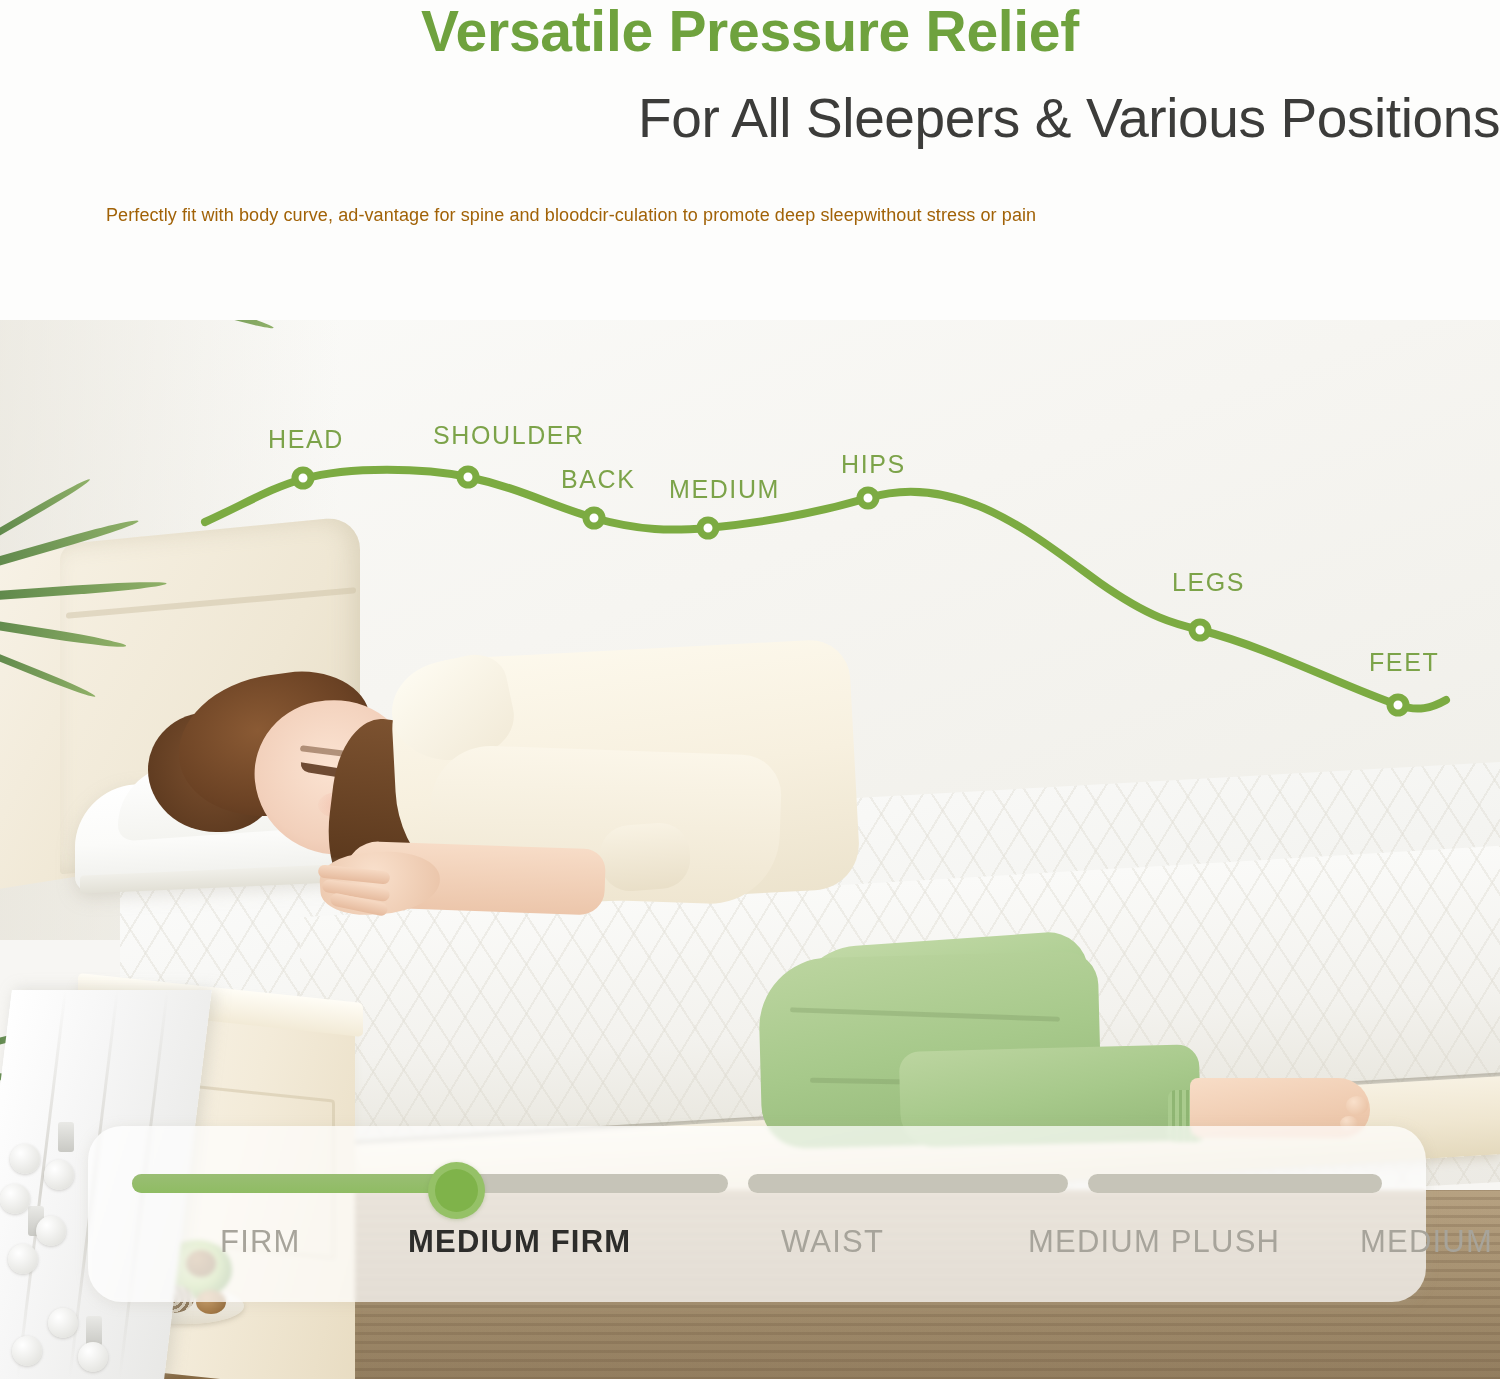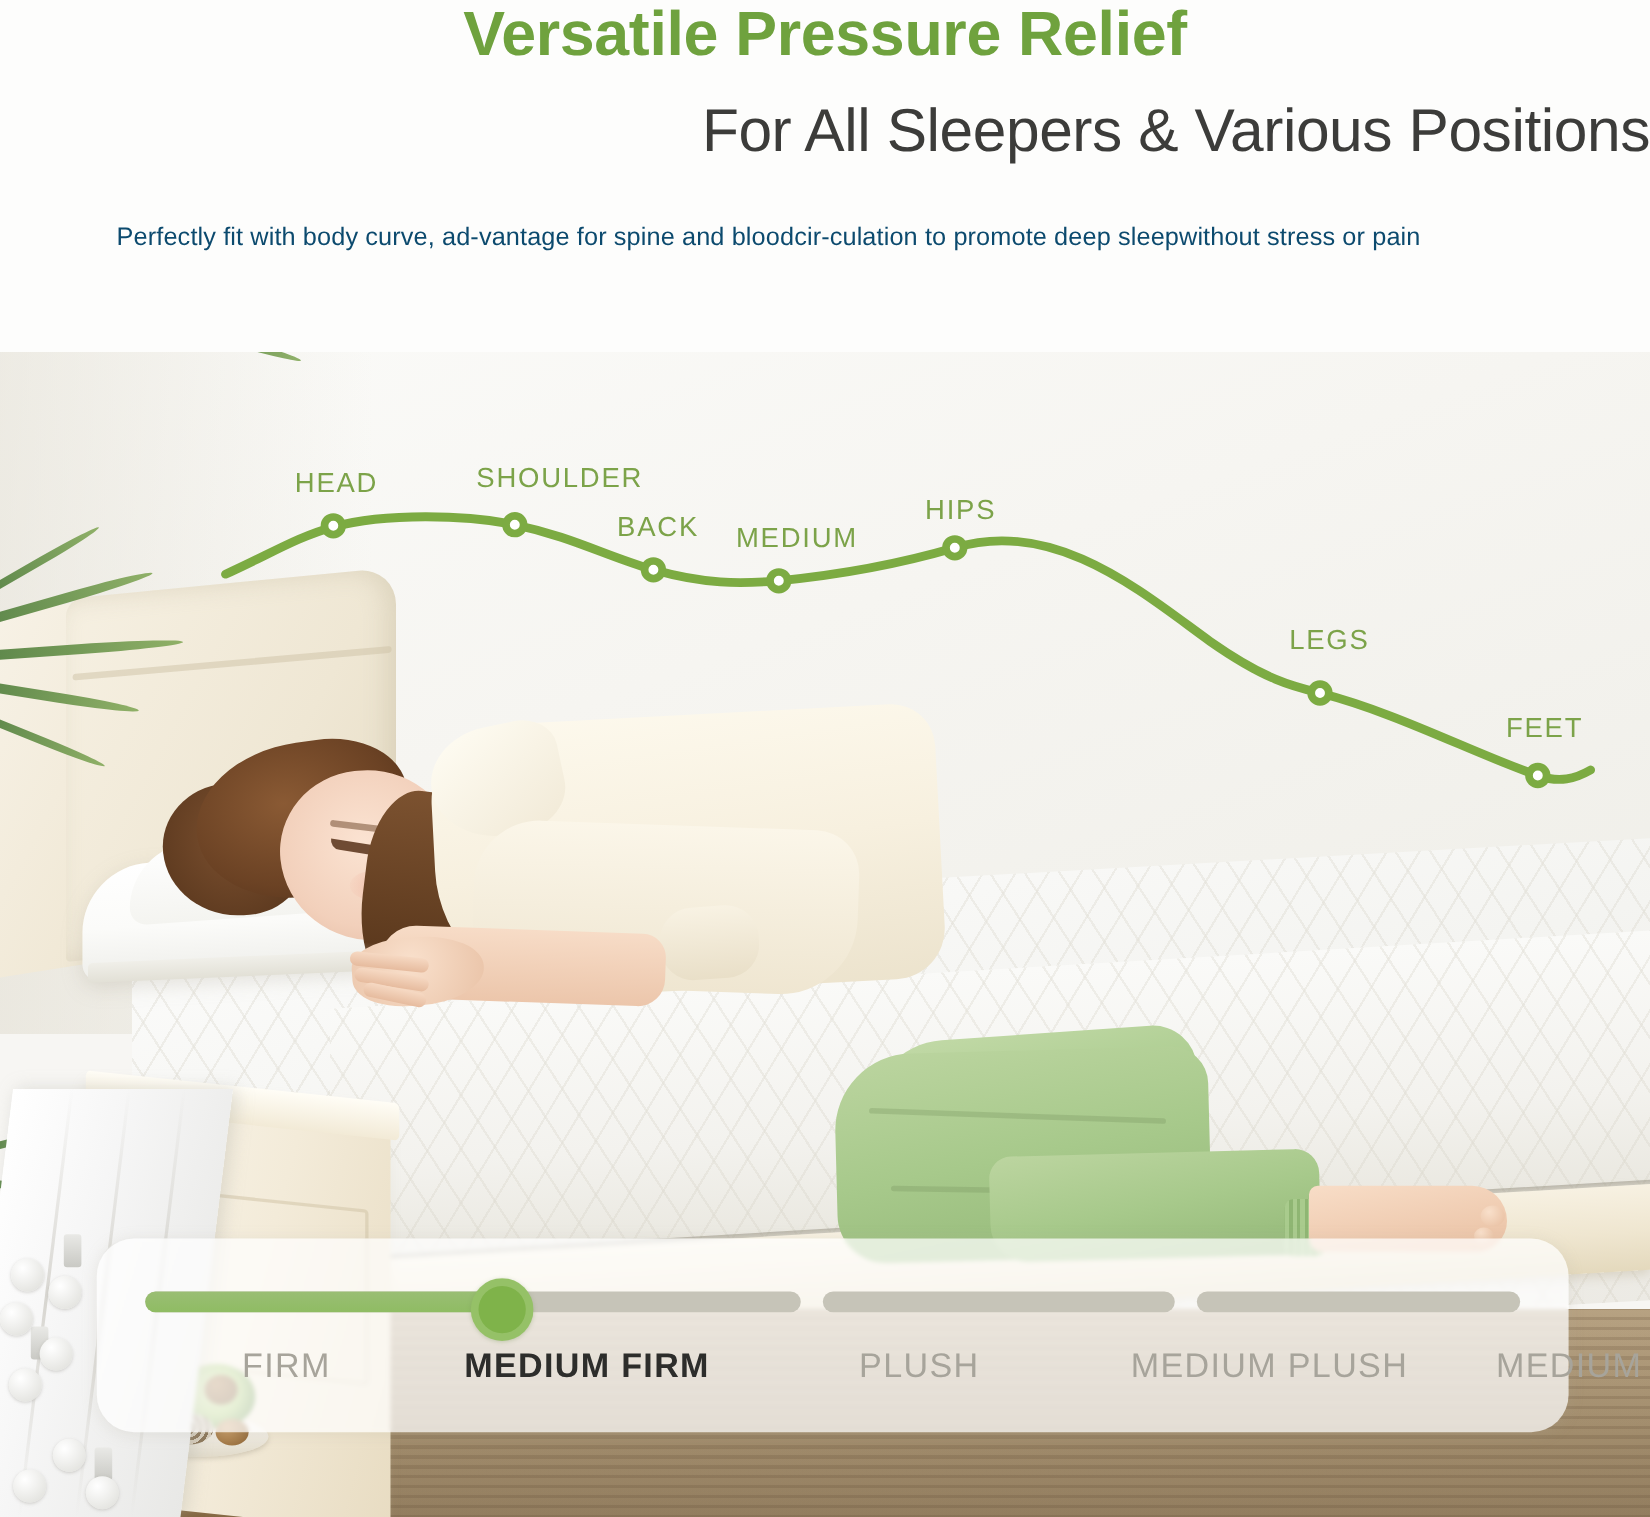--- a/index.html
+++ b/index.html
@@ -17,21 +17,21 @@
     font-size:57px; font-weight:700; color:#6fa23e; letter-spacing:-0.3px;
     white-space:nowrap;
   }
   #title-sub {
     position:absolute; top:86px; left:0; width:1500px; text-align:right;
     font-size:55px; font-weight:400; color:#3c3c3a; letter-spacing:-0.4px;
     white-space:nowrap;
   }
   #desc {
     position:absolute; top:188px; left:106px; width:1320px;
-    font-size:23px; font-weight:400; color:#0c4a6e; line-height:55px;
+    font-size:18px; font-weight:400; color:#a16207; line-height:55px;
     letter-spacing:0.1px;
   }
 
   
   #scene { position:absolute; left:0; top:300px; width:1500px; height:1079px; overflow:hidden; background:#f7f6f3; }
 
   
   .wall {
     position:absolute; left:0; top:0; width:1500px; height:640px;
     background:linear-gradient(160deg,#fbfbf9 0%,#f6f5f1 45%,#efeee8 100%);
@@ -526,18 +526,18 @@
   <div id="slider-track">
       <div class="seg" style="left: 956px; width: 294px;"></div>
       <div class="seg" style="left: 616px; width: 320px;"></div>
       <div class="seg" style="left: 0px; width: 596px;"></div>
 
     <div class="seg-filled" style="width: 320px; background: linear-gradient(rgba(143, 188, 99, 0.8), rgb(143, 188, 99));"></div>
     <div id="slider-thumb" style="left: 296px; background: rgb(127, 179, 74);"></div>
   </div>
   <div id="firmness-labels">
       <div class="fm-label" style="left: 132px;">FIRM</div>
-      <div class="fm-label active" style="left: 334px; text-align: center;">MEDIUM FIRM</div>
-      <div class="fm-label" style="left: 693px;">PLUSH</div>
+      <div class="fm-label active" style="left: 320px; text-align: center;">MEDIUM FIRM</div>
+      <div class="fm-label" style="left: 693px;">WAIST</div>
       <div class="fm-label" style="left: 940px;">MEDIUM PLUSH</div>
       <div class="fm-label" style="left: 1272px;">MEDIUM</div>
     </div>
 </div>
 
 </body></html>

